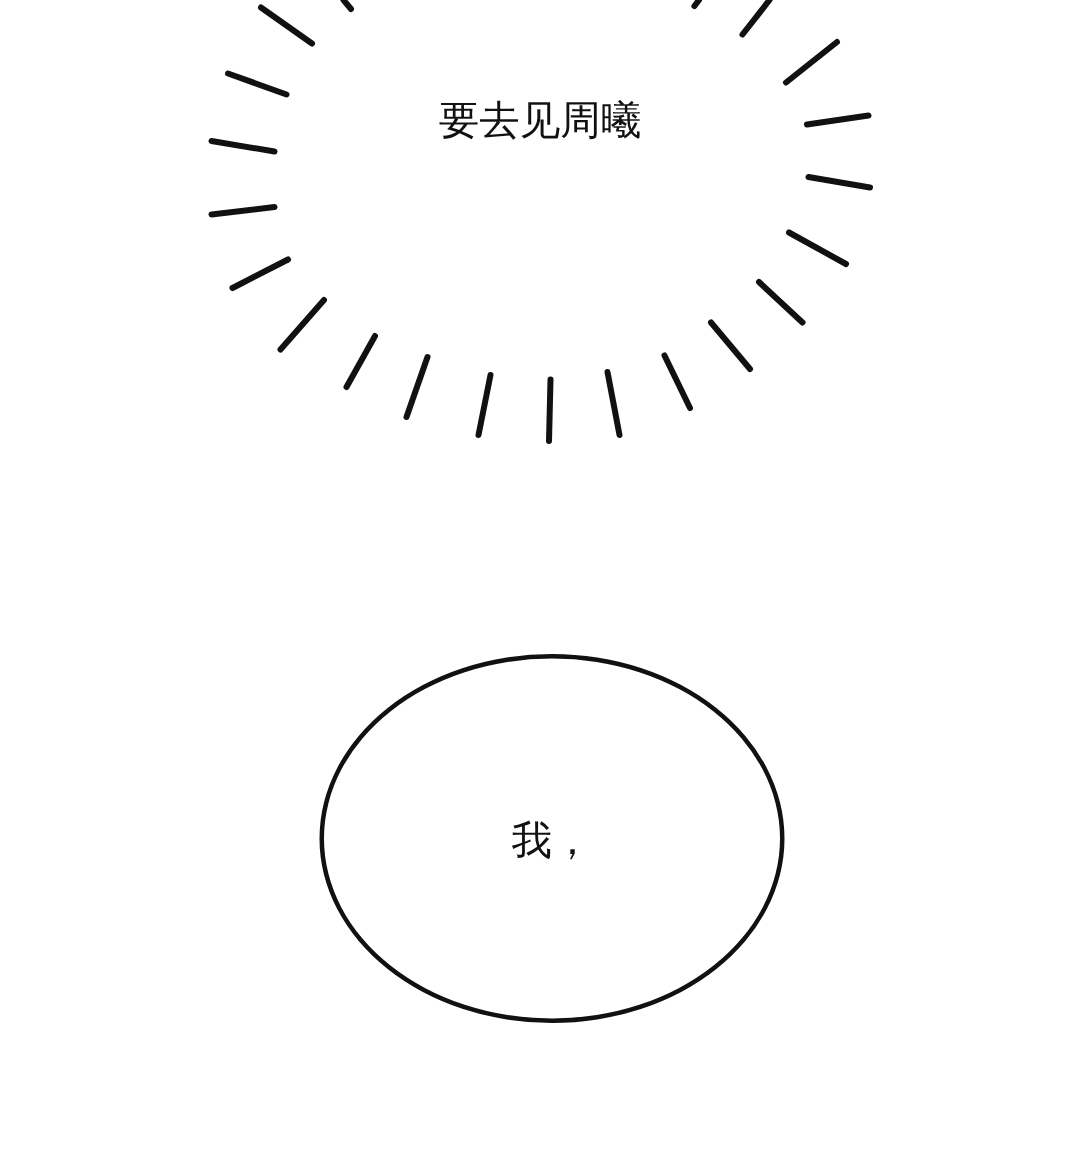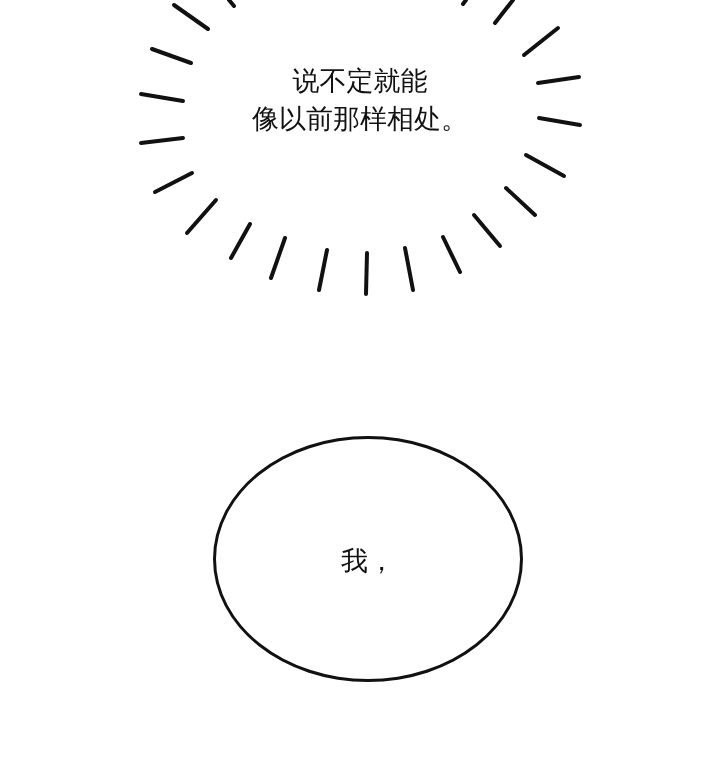--- a/index.html
+++ b/index.html
@@ -86,22 +86,21 @@
 
       <line x1="564" y1="176" x2="526" y2="155"></line>
       <line x1="580" y1="125" x2="539" y2="118"></line>
       <line x1="579" y1="77" x2="538" y2="83"></line>
       <line x1="558" y1="28" x2="524" y2="55"></line>
       <line x1="513" y1="0" x2="495" y2="23"></line>
     </g>
   </svg>
 
   <div class="burst-text">
-    <span class="line">说不定就能</span>
-    <span class="line">像以前那样相处。</span>
+    <span class="line">要去见周曦</span>
   </div>
 
   <div class="bubble">
     <div class="bubble-text">
       <span class="line">我，</span>
     </div>
   </div>
 
 </div>
 

